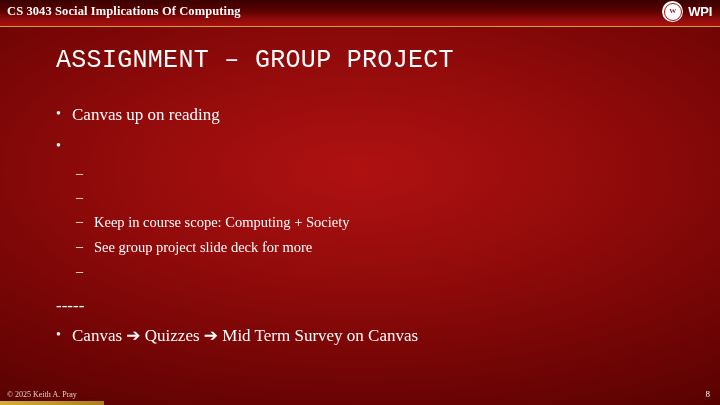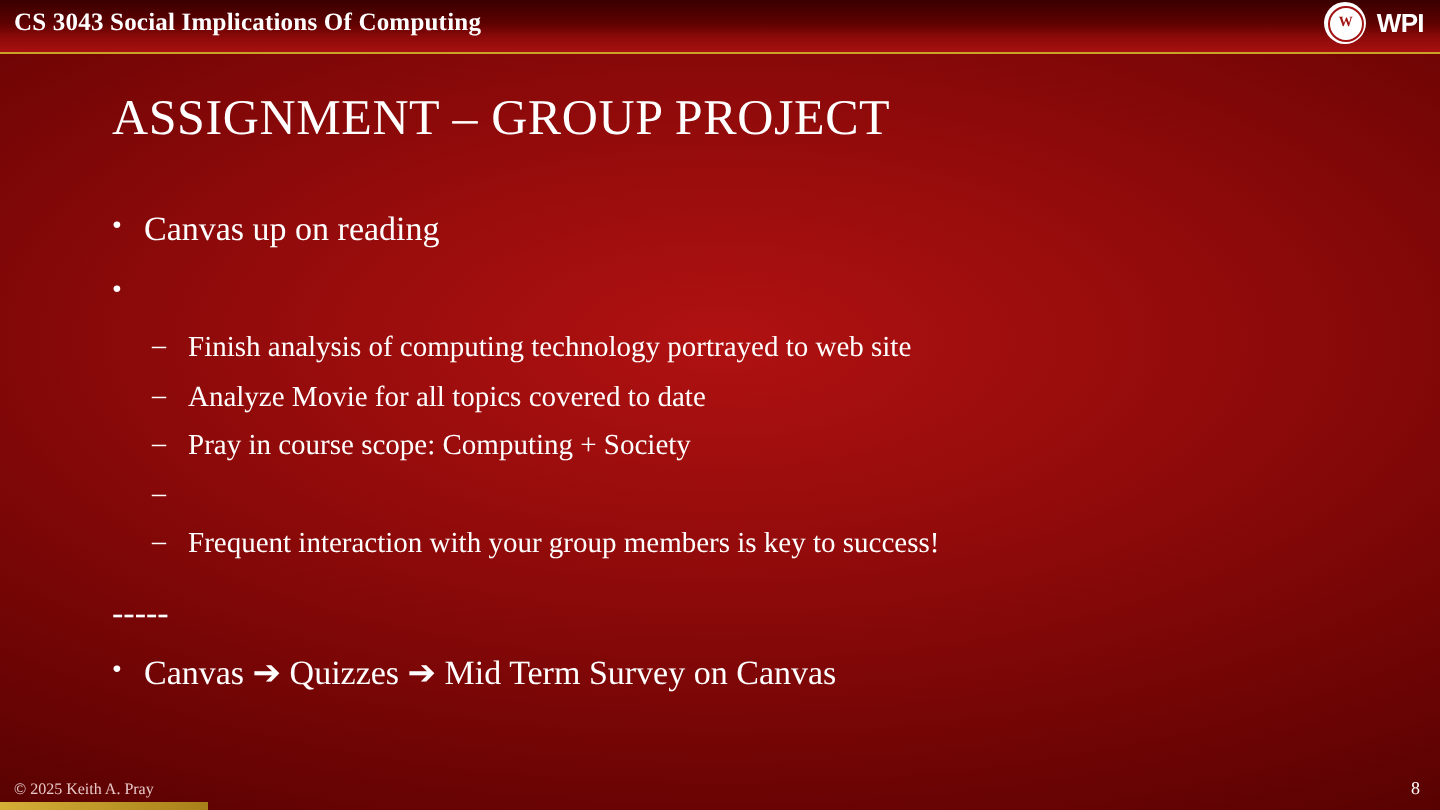--- a/index.html
+++ b/index.html
@@ -84,21 +84,21 @@
     letter-spacing: -0.3px;
   }
 
   
   .slide-title {
     position: absolute;
     top: 46px;
     left: 56px;
     font-size: 25px;
     color: #ffffff;
-    font-family: Liberation Serif, serif;
+    font-family: Liberation Mono, monospace;
     letter-spacing: 0.3px;
     white-space: nowrap;
   }
 
   
   .body {
     position: absolute;
     top: 105px;
     left: 56px;
     width: 620px;
@@ -195,40 +195,38 @@
       <span class="bullet">•</span>
       <span>Canvas up on reading</span>
     </div>
 
     <div class="l1">
       <span class="bullet">•</span>
     </div>
 
     <div class="l2">
       <span class="dash">–</span>
-      <span>Finish analysis of computing technology portrayed to web site</span>
-    </div>
-
-    <div class="l2">
-      <span class="dash">–</span>
-      <span>Analyze Movie for all topics covered to date</span>
-    </div>
-
-    <div class="l2">
-      <span class="dash">–</span>
-      <span>Pray in course scope: Computing + Society</span>
-    </div>
-
-    <div class="l2">
-      <span class="dash">–</span>
-    </div>
-
-    <div class="l2">
-      <span class="dash">–</span>
-      <span>Frequent interaction with your group members is key to success!</span>
+    </div>
+
+    <div class="l2">
+      <span class="dash">–</span>
+    </div>
+
+    <div class="l2">
+      <span class="dash">–</span>
+      <span>Keep in course scope: Computing + Society</span>
+    </div>
+
+    <div class="l2">
+      <span class="dash">–</span>
+      <span>See group project slide deck for more</span>
+    </div>
+
+    <div class="l2">
+      <span class="dash">–</span>
     </div>
 
     <div class="divider-line">-----</div>
 
     <div class="l1 last-item">
       <span class="bullet">•</span>
       <span>Canvas ➔ Quizzes ➔ Mid Term Survey on Canvas</span>
     </div>
 
   </div>

